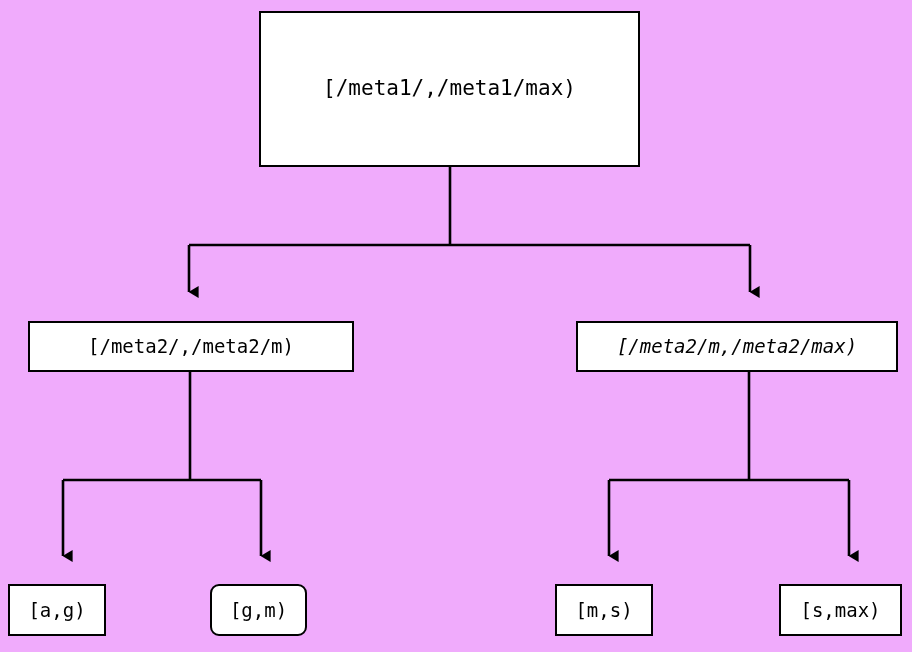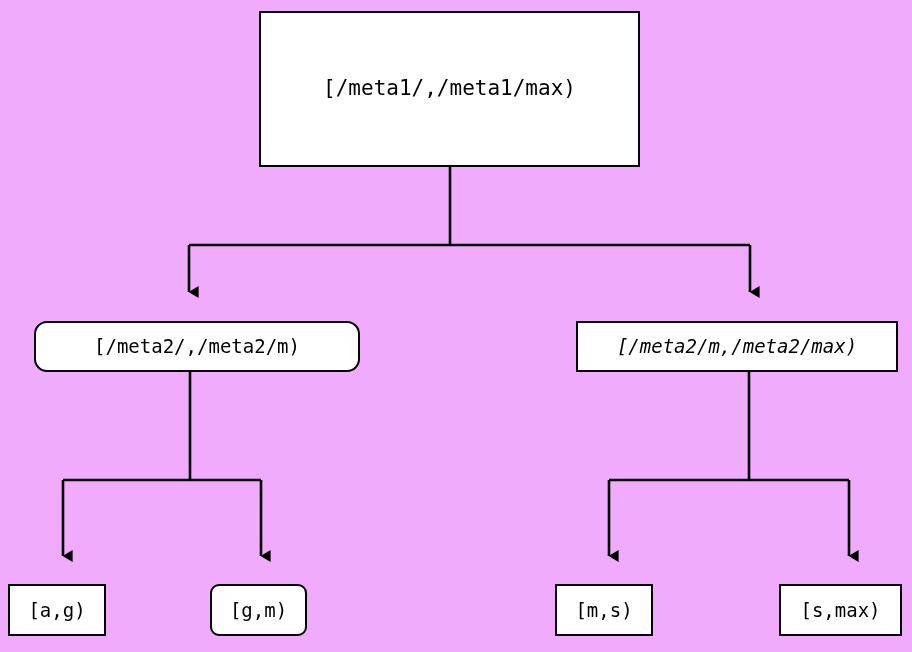--- a/index.html
+++ b/index.html
@@ -50,25 +50,24 @@
     left: 259px;
     top: 11px;
     width: 381px;
     height: 156px;
   }
   #node-root .node-label {
     font-size: 21px;
   }
   
   #node-meta2-low {
-    left: 34px;
+    left: 28px;
     top: 321px;
     width: 326px;
     height: 51px;
-    border-radius: 13px;
   }
   #node-meta2-high {
     left: 576px;
     top: 321px;
     width: 322px;
     height: 51px;
     font-style: italic;
   }
   #node-meta2-low .node-label,
   #node-meta2-high .node-label {

